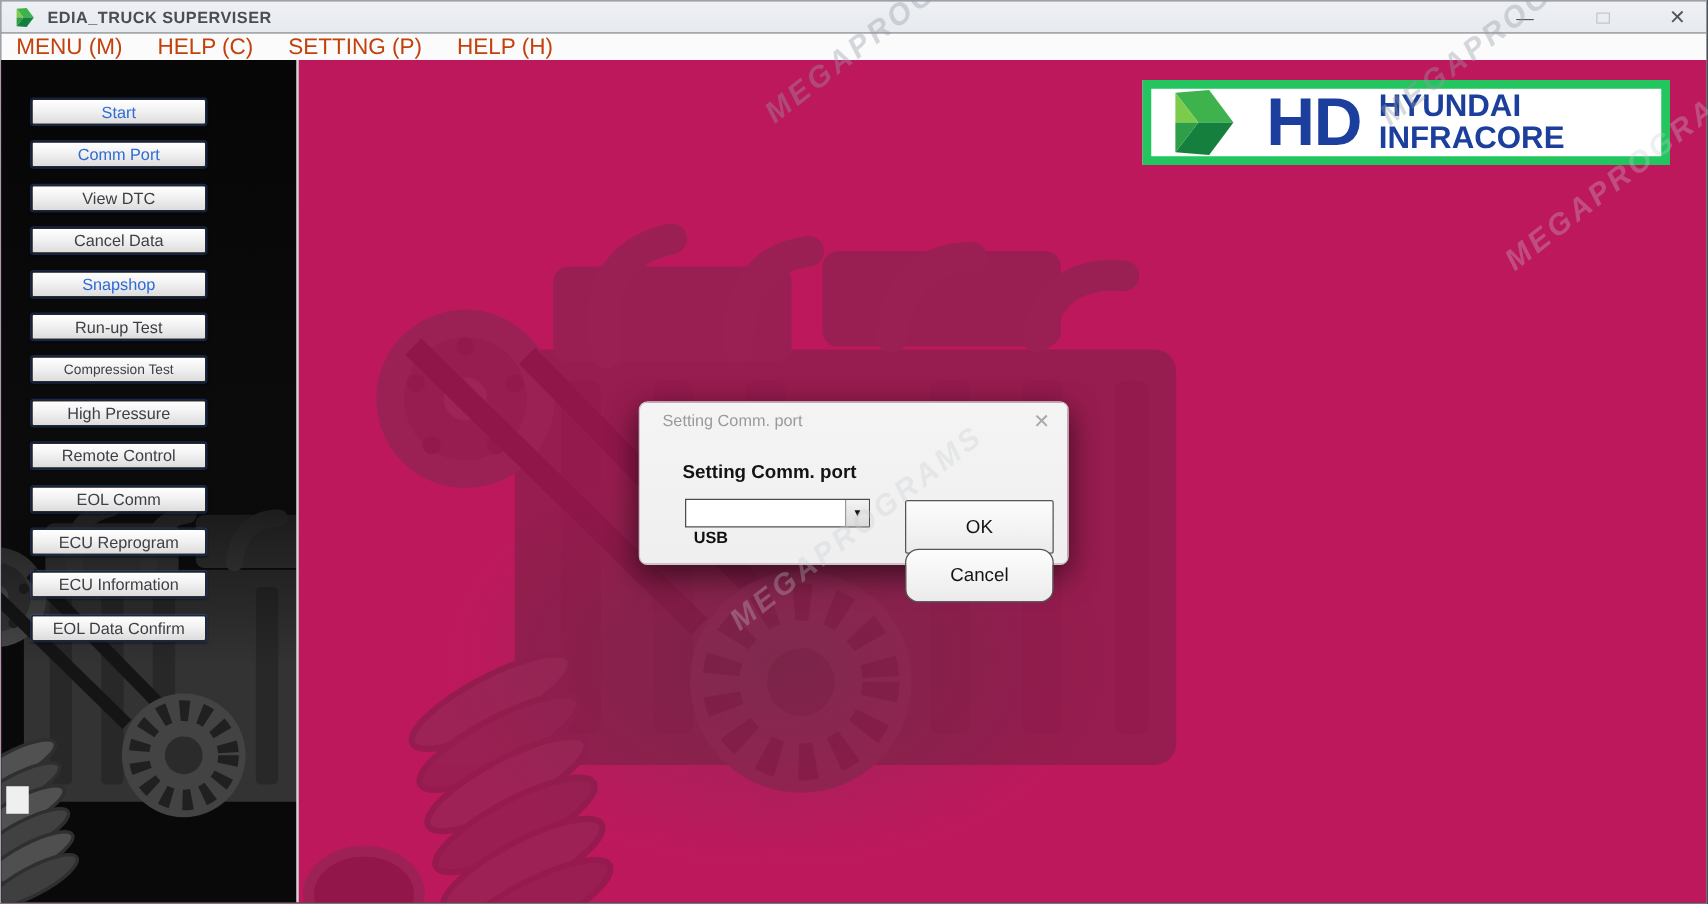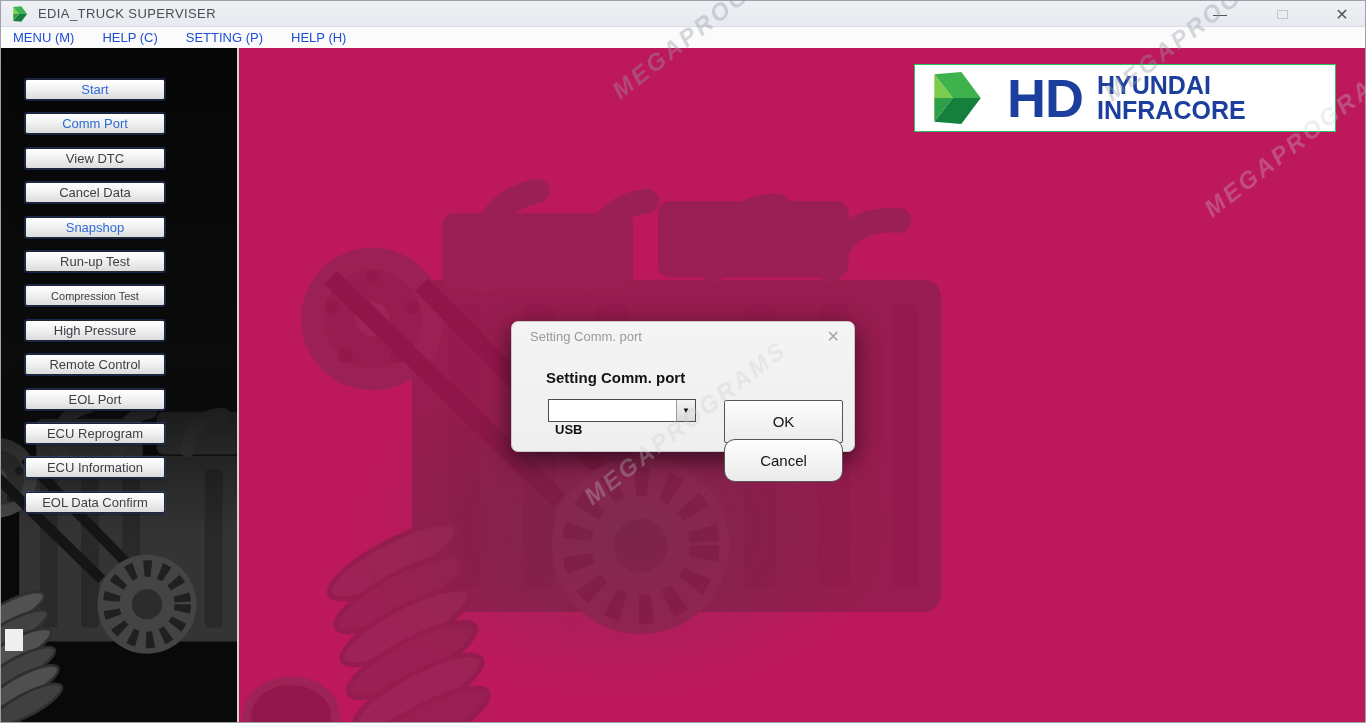--- a/index.html
+++ b/index.html
@@ -7,32 +7,32 @@
               font-family:"Liberation Sans", sans-serif; }
 
   .window { position:absolute; inset:0; border:1px solid #9aa3ad; background:#000; }
 
   
   .titlebar { position:absolute; left:0; top:0; right:0; height:26px;
               background:linear-gradient(180deg,#eef0f4,#e7eaef);
               border-bottom:1px solid #d9dce2;
               display:flex; align-items:center; }
   .app-icon { width:20px; height:16px; margin:0 8px 0 9px; flex:0 0 auto; }
-  .title-text { font-size:13px; font-weight:normal; color:#4a4d52; letter-spacing:.4px; }
+  .title-text { font-size:13px; font-weight:bold; color:#4a4d52; letter-spacing:.4px; }
   .win-controls { position:absolute; right:0; top:0; height:26px; display:flex; align-items:center; }
   .win-btn { width:46px; height:26px; display:flex; align-items:center; justify-content:center;
              color:#555; font-size:14px; cursor:default; }
   .win-btn.min { margin-right:16px; }
   .max-glyph { width:11px; height:9px; border:1px solid #c3c6cb; display:inline-block; }
   .win-btn.close { margin-left:14px; font-size:16px; }
 
   
   .menubar { position:absolute; left:0; top:26px; right:0; height:21px;
              background:#fbfbfc; display:flex; align-items:center; padding-left:2px; }
-  .menu-item { font-size:13px; color:#1d4ed8; padding:2px 10px; margin-right:8px; cursor:default; }
+  .menu-item { font-size:18px; color:#c2410c; padding:2px 10px; margin-right:8px; cursor:default; }
 
   
   .content { position:absolute; left:0; top:47px; right:0; bottom:0; background:#be185d; overflow:hidden; }
 
   .main-engine { position:absolute; left:170px; bottom:-50px; width:900px; height:640px;
                  opacity:.26; filter:brightness(.75); }
   .main-glow { position:absolute; left:240px; top:240px; width:760px; height:480px;
                background:radial-gradient(closest-side, rgba(70,70,72,.30), rgba(0,0,0,0) 70%); }
 
   
@@ -46,21 +46,21 @@
               background:linear-gradient(180deg,#ffffff 0%,#f2f2f2 45%,#dcdcdc 100%);
               border:1px solid #23262b; border-radius:2px;
               box-shadow:0 0 0 1px rgba(46,107,214,.35), 0 1px 2px rgba(0,0,0,.8);
               display:flex; align-items:center; justify-content:center;
               font-size:13px; color:#3d3f44; cursor:pointer; }
   .side-btn.accent { color:#2e6bd6; }
   .side-btn.small { font-size:11px; }
 
   
   .logo { position:absolute; right:29px; top:16px; width:422px; height:68px; background:#ffffff;
-          display:flex; align-items:center; border:1px solid #22c55e; }
+          display:flex; align-items:center; border:7px solid #22c55e; }
   .logo-arrow { width:56px; height:54px; margin-left:14px; flex:0 0 auto; }
   .logo-hd { font-size:54px; font-weight:900; color:#1c3f9e; letter-spacing:-1px;
              margin-left:22px; line-height:60px; }
   .logo-stack { margin-left:14px; display:flex; flex-direction:column; justify-content:center; }
   .logo-stack span { font-size:25px; line-height:25px; font-weight:900; color:#1c3f9e; letter-spacing:0; }
 
   
   .dialog { position:absolute; left:510px; top:273px; width:344px; height:131px;
             background:linear-gradient(180deg,#f4f4f4,#efefef);
             border:1px solid #c9c9c9; border-radius:7px;
@@ -182,21 +182,21 @@
       <div class="side-fade"></div>
       <div class="side-btn accent" style="top:31px">Start</div>
       <div class="side-btn accent" style="top:65px">Comm Port</div>
       <div class="side-btn" style="top:100px">View DTC</div>
       <div class="side-btn" style="top:134px">Cancel Data</div>
       <div class="side-btn accent" style="top:169px">Snapshop</div>
       <div class="side-btn" style="top:203px">Run-up Test</div>
       <div class="side-btn small" style="top:237px">Compression Test</div>
       <div class="side-btn" style="top:272px">High Pressure</div>
       <div class="side-btn" style="top:306px">Remote Control</div>
-      <div class="side-btn" style="top:341px">EOL Port</div>
+      <div class="side-btn" style="top:341px">EOL Comm</div>
       <div class="side-btn" style="top:375px">ECU Reprogram</div>
       <div class="side-btn" style="top:409px">ECU Information</div>
       <div class="side-btn" style="top:444px">EOL Data Confirm</div>
       <div class="artifact-square"></div>
     </div>
     <div class="side-divider"></div>
 
     <div class="logo">
       <svg class="logo-arrow" viewBox="0 0 100 100">
         <use href="#green-arrow"></use>

